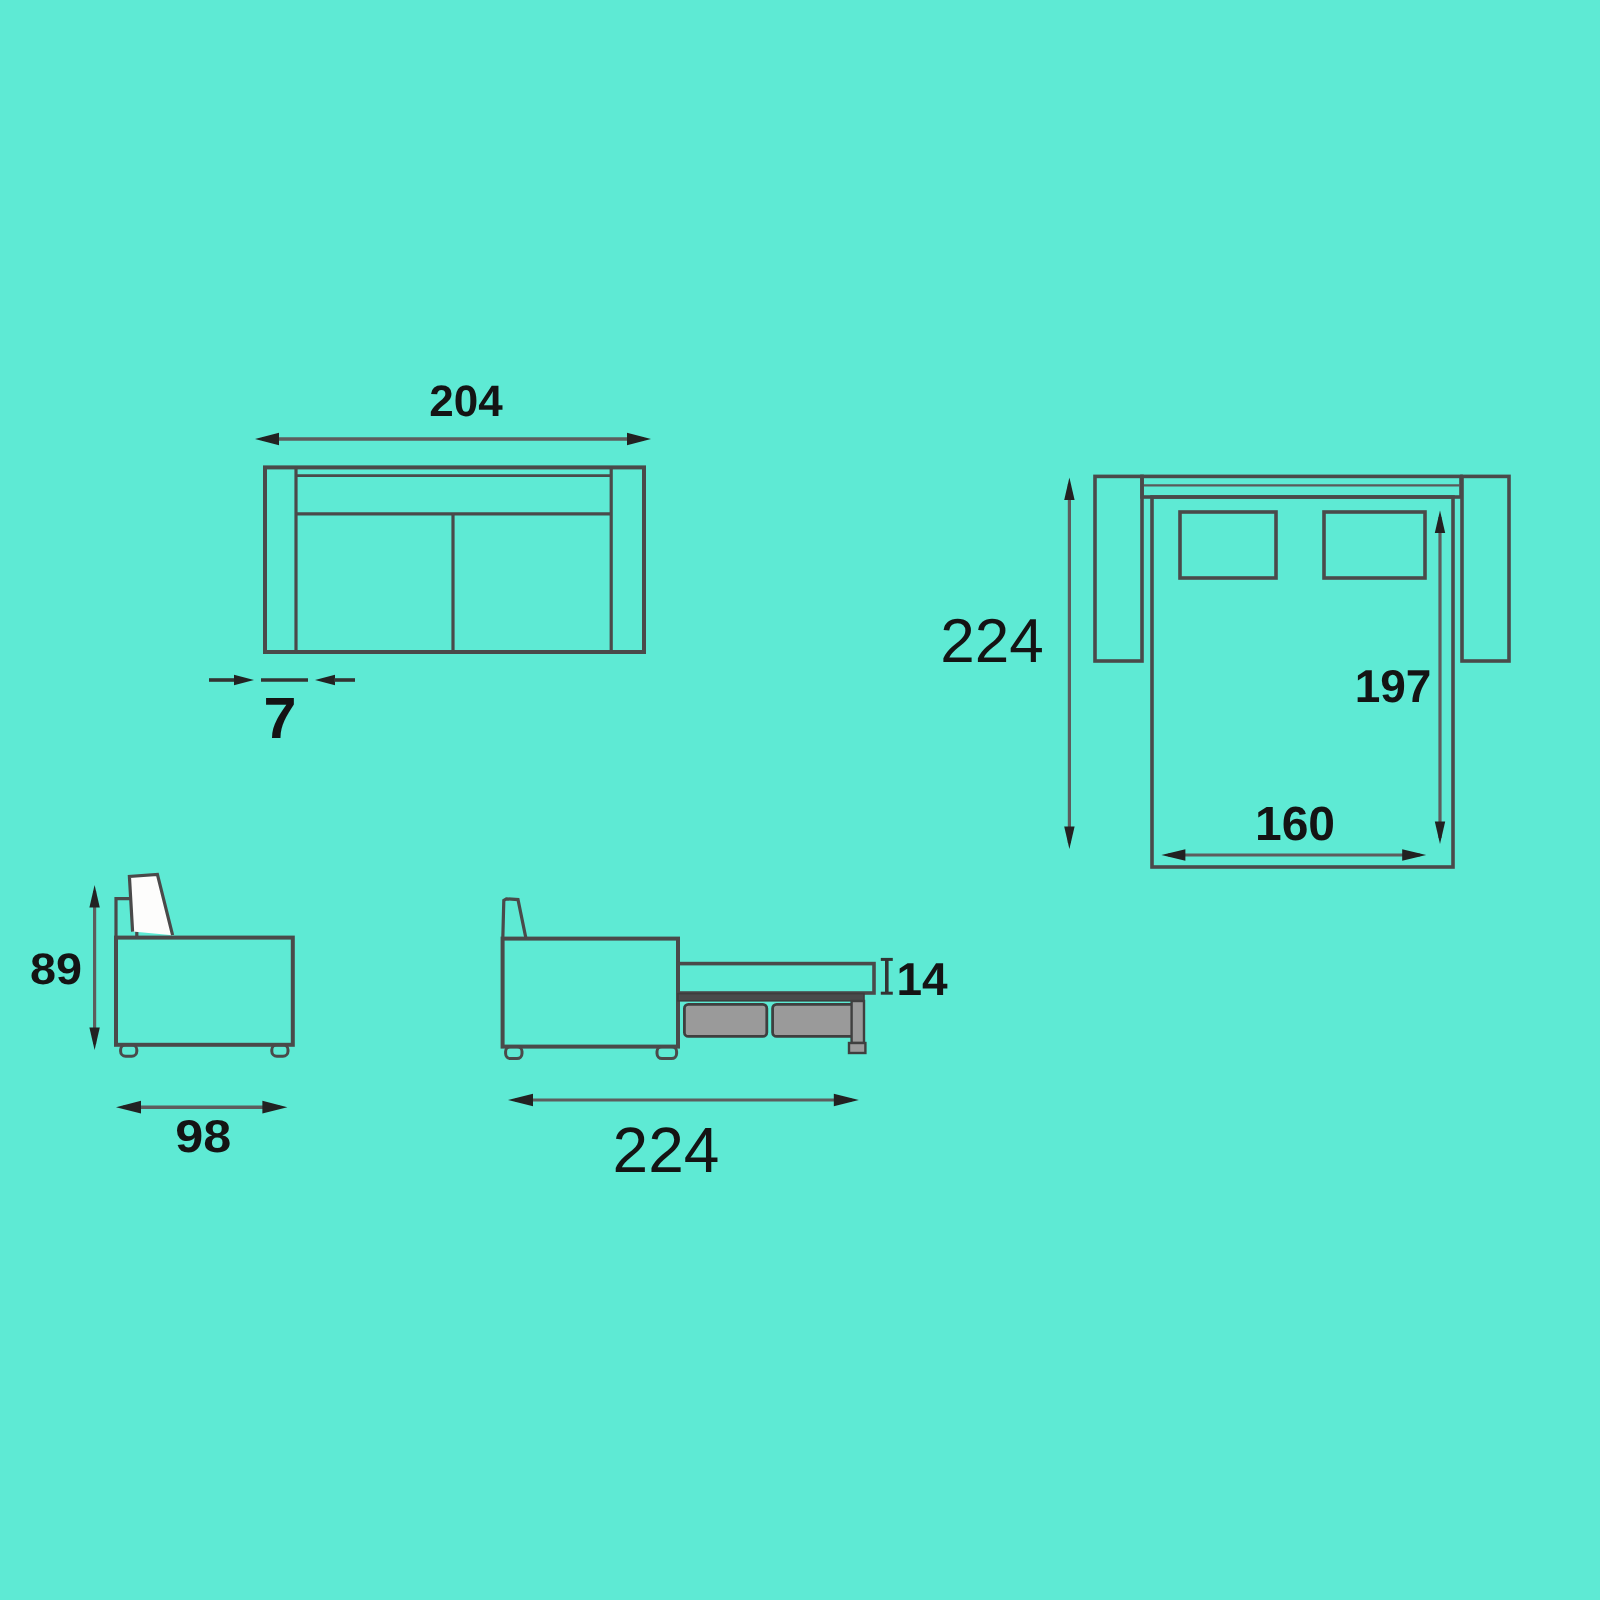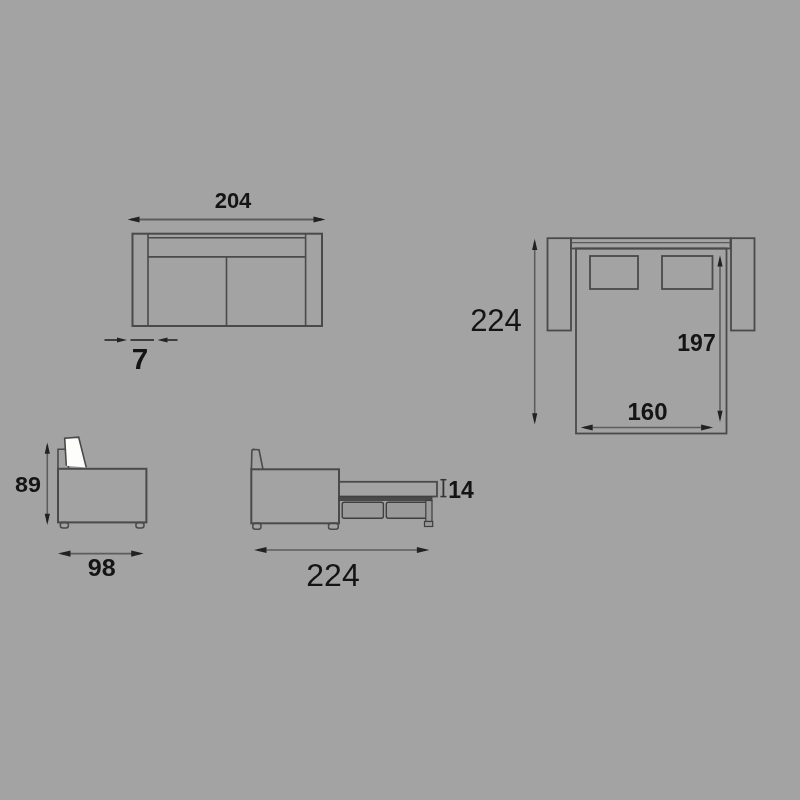--- a/index.html
+++ b/index.html
@@ -1,16 +1,16 @@
 <!DOCTYPE html>
 <html><head>
 <meta charset="utf-8">
 <style>
   html,body{margin:0;padding:0;background:#ffffff;}
-  .page{position:relative;width:800px;height:800px;background:#a3a3a3;}
+  .page{position:relative;width:800px;height:800px;background:#5eead4;}
   svg{position:absolute;left:0;top:0;}
   text{font-family:"Liberation Sans", sans-serif;fill:#141414;}
   .b{font-weight:bold;}
 </style>
 </head>
 <body>
 <div class="page">
 <svg width="800" height="800" viewBox="0 0 800 800">
 
   <g>

